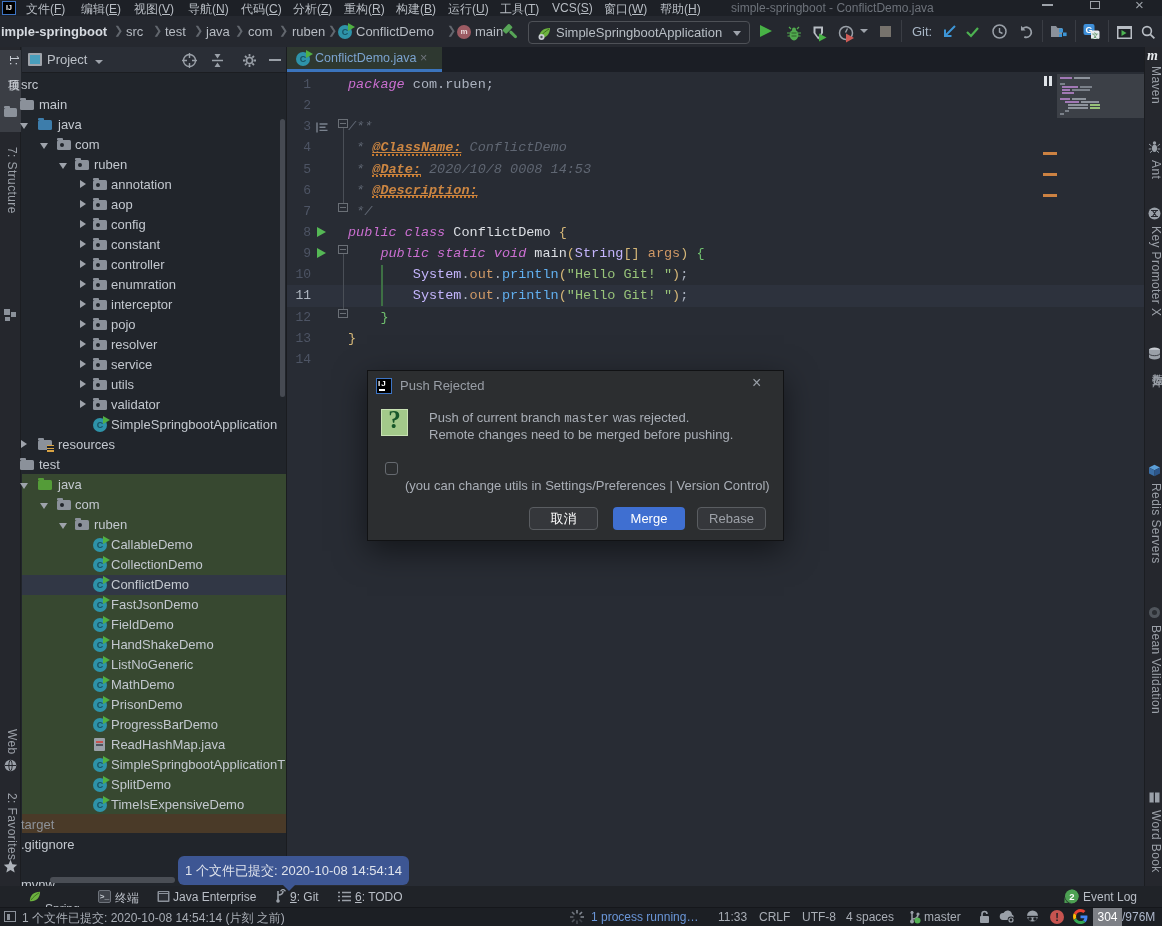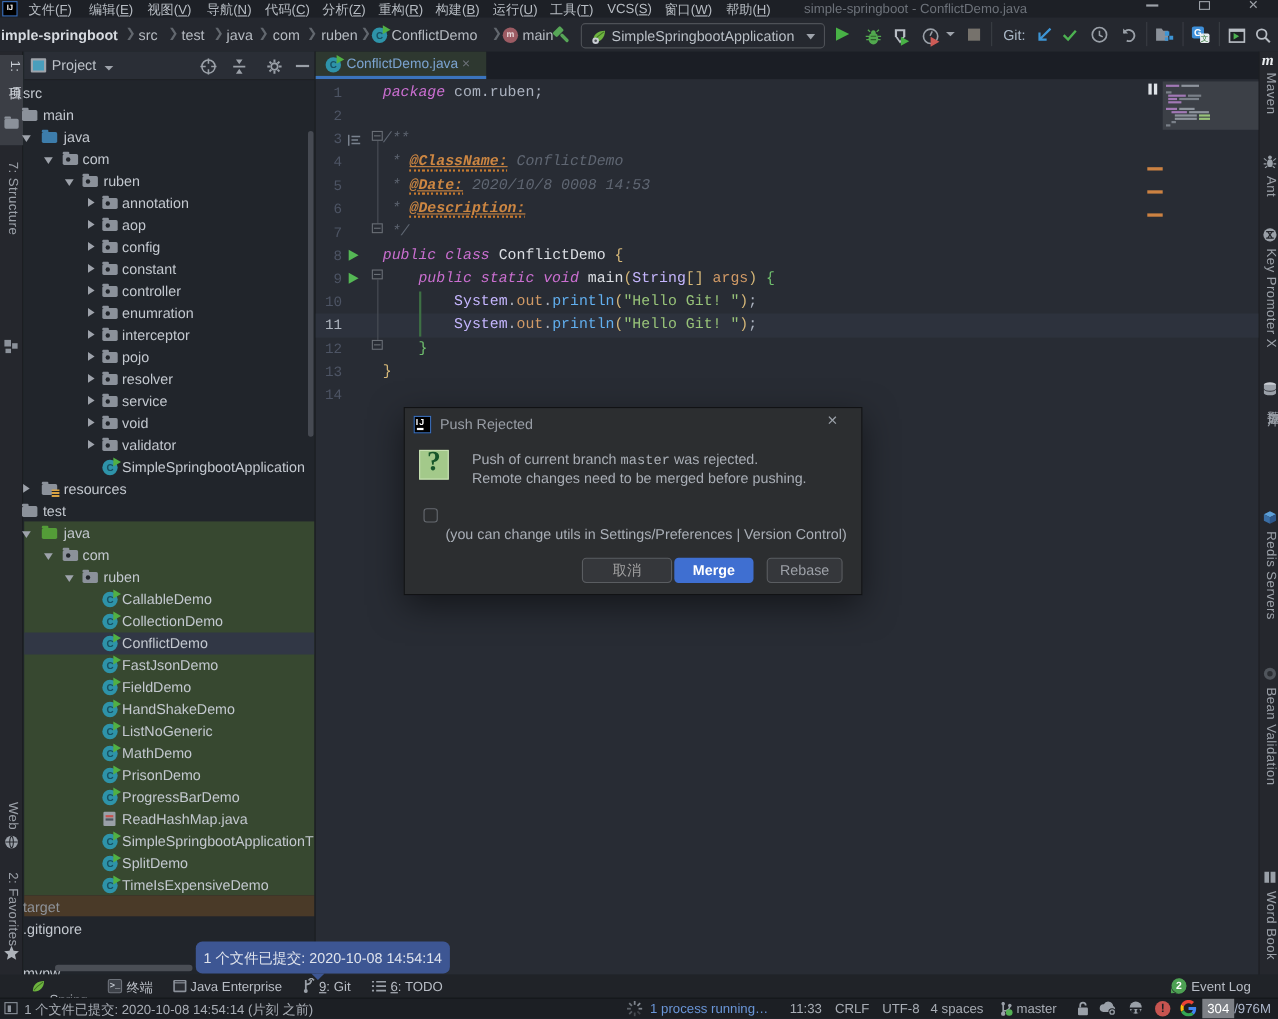--- a/index.html
+++ b/index.html
@@ -344,21 +344,21 @@
         <span class="lbl" style="left:111px">resolver</span>
       </div>
  <div class="trow" style="top:281px">
         <span class="arr-r" style="left:80px"></span>
         <span class="fold dot" style="left:93px"></span>
         <span class="lbl" style="left:111px">service</span>
       </div>
  <div class="trow" style="top:301px">
         <span class="arr-r" style="left:80px"></span>
         <span class="fold dot" style="left:93px"></span>
-        <span class="lbl" style="left:111px">void</span>
+        <span class="lbl" style="left:111px">utils</span>
       </div>
  <div class="trow" style="top:321px">
         <span class="arr-r" style="left:80px"></span>
         <span class="fold dot" style="left:93px"></span>
         <span class="lbl" style="left:111px">validator</span>
       </div>
  <div class="trow" style="top:341px">
         <span class="cls" style="left:93px">C</span>
         <span class="lbl" style="left:111px">SimpleSpringbootApplication</span>
       </div>
@@ -648,16 +648,16 @@
  </div>
  <div style="position:absolute;left:32px;top:7px;color:#999ea6">Push Rejected</div>
  <div style="position:absolute;left:384px;top:3px;color:#9aa0a8;font-size:16px">×</div>
  <div style="position:absolute;left:13px;top:38px;width:27px;height:27px;background:#a3c98a;border:1px solid #c9e2b4">
    <div style="position:absolute;left:0;top:-3px;width:25px;height:27px;color:#17572a;font:bold 25px/25px 'Liberation Serif';text-align:center">?</div>
  </div>
  <div style="position:absolute;left:61px;top:39px">Push of current branch <span style="font-family:'Liberation Mono';font-size:12.5px">master</span> was rejected.</div>
  <div style="position:absolute;left:61px;top:56px">Remote changes need to be merged before pushing.</div>
  <div style="position:absolute;left:17px;top:91px;width:13px;height:13px;border:1px solid #666a70;border-radius:3px"></div>
  <div style="position:absolute;left:37px;top:107px">(you can change utils in Settings/Preferences | Version Control)</div>
- <div style="position:absolute;left:161px;top:136px;width:82px;height:23px;background:#35373b;border:1px solid #5a5d61;border-radius:4px;color:#a3a3a3;text-align:center;line-height:21px">取消</div>
- <div style="position:absolute;left:245px;top:136px;width:72px;height:23px;background:#3f6fd1;border-radius:4px;color:#fff;font-weight:bold;text-align:center;line-height:23px">Merge</div>
+ <div style="position:absolute;left:161px;top:136px;width:69px;height:23px;background:#35373b;border:1px solid #5a5d61;border-radius:4px;color:#ffffff;text-align:center;line-height:21px">取消</div>
+ <div style="position:absolute;left:245px;top:136px;width:72px;height:23px;background:#3f6fd1;border-radius:4px;color:#fff;font-weight:normal;text-align:center;line-height:23px">Merge</div>
  <div style="position:absolute;left:329px;top:136px;width:69px;height:23px;background:#35373b;border:1px solid #5a5d61;border-radius:4px;color:#9da1a8;text-align:center;line-height:21px">Rebase</div>
 </div>
 </div>
 </body></html>

